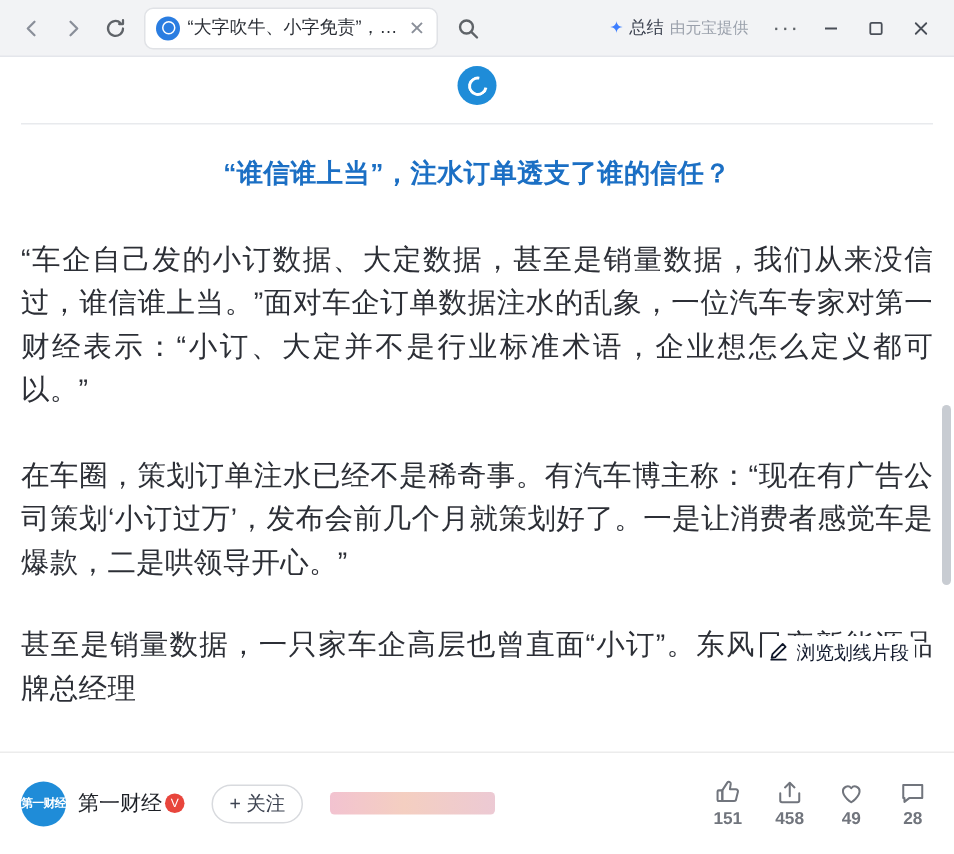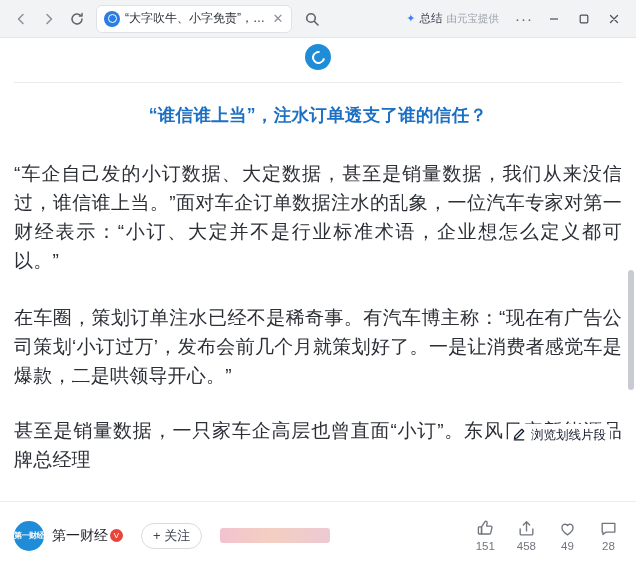--- a/index.html
+++ b/index.html
@@ -309,20 +309,21 @@
     align-items: flex-start;
     gap: 22px;
     padding-right: 4px;
   }
   .action {
     display: flex;
     flex-direction: column;
     align-items: center;
     gap: 2px;
     color: #71757d;
+    font-weight: bold;
   }
   .action .cnt {
     font-size: 11.5px;
     color: #71757d;
   }
   .action svg { display:block; }
 </style>
 </head>
 <body>
 

